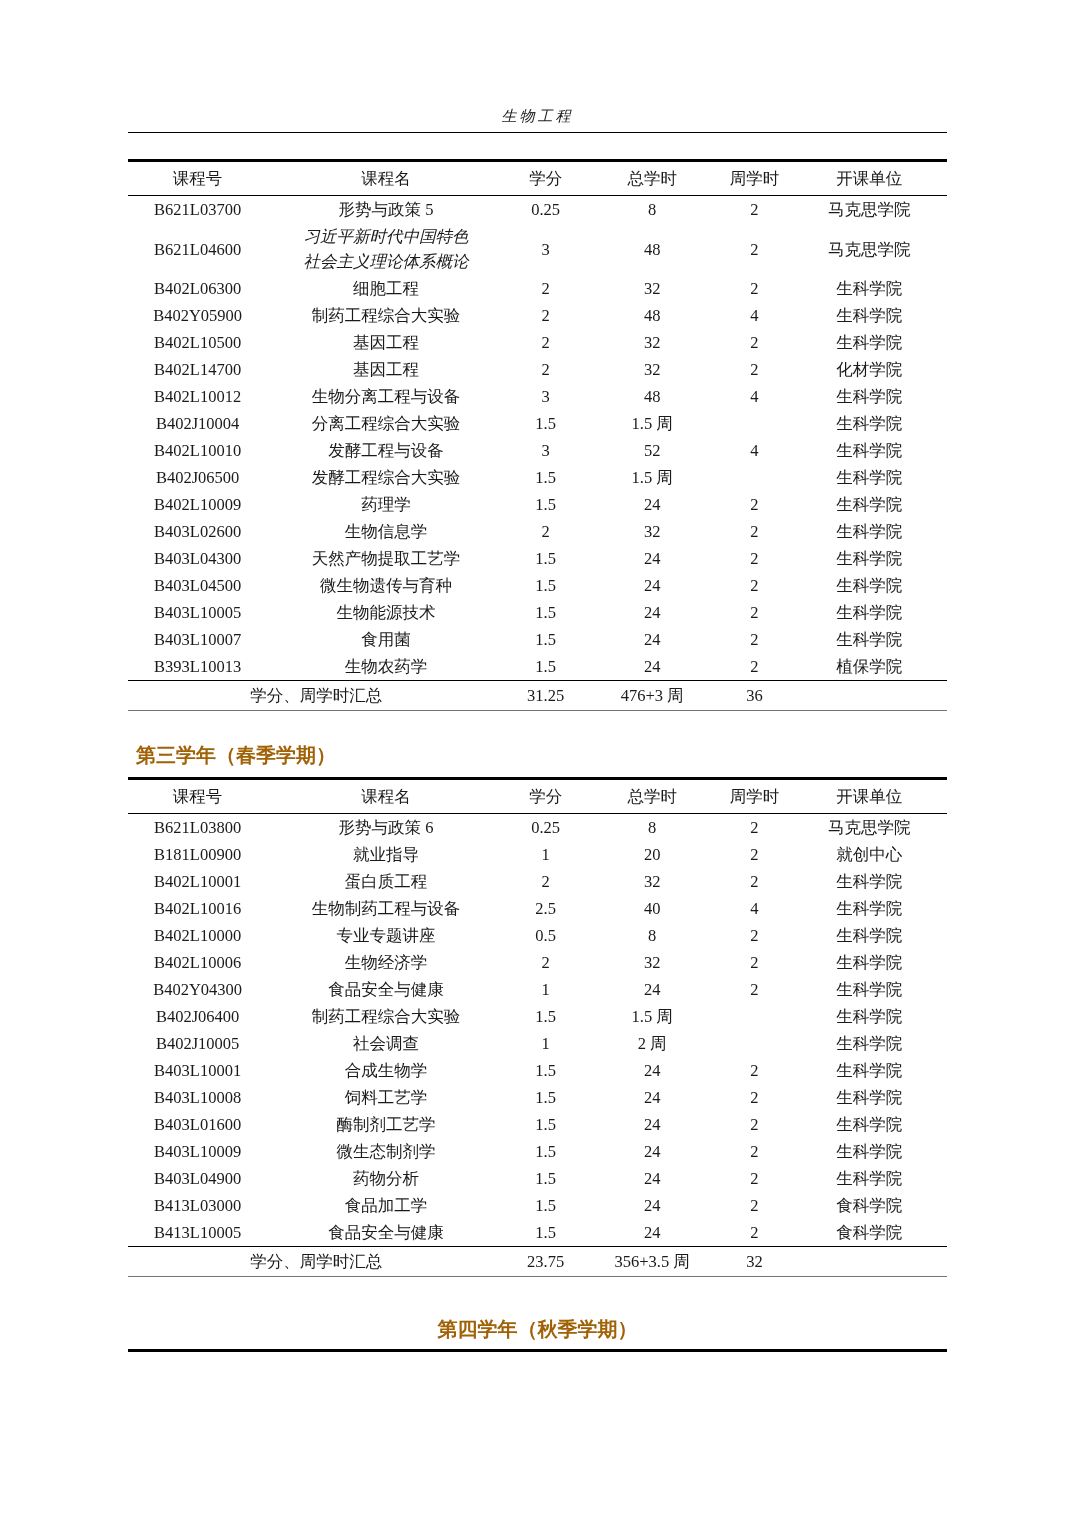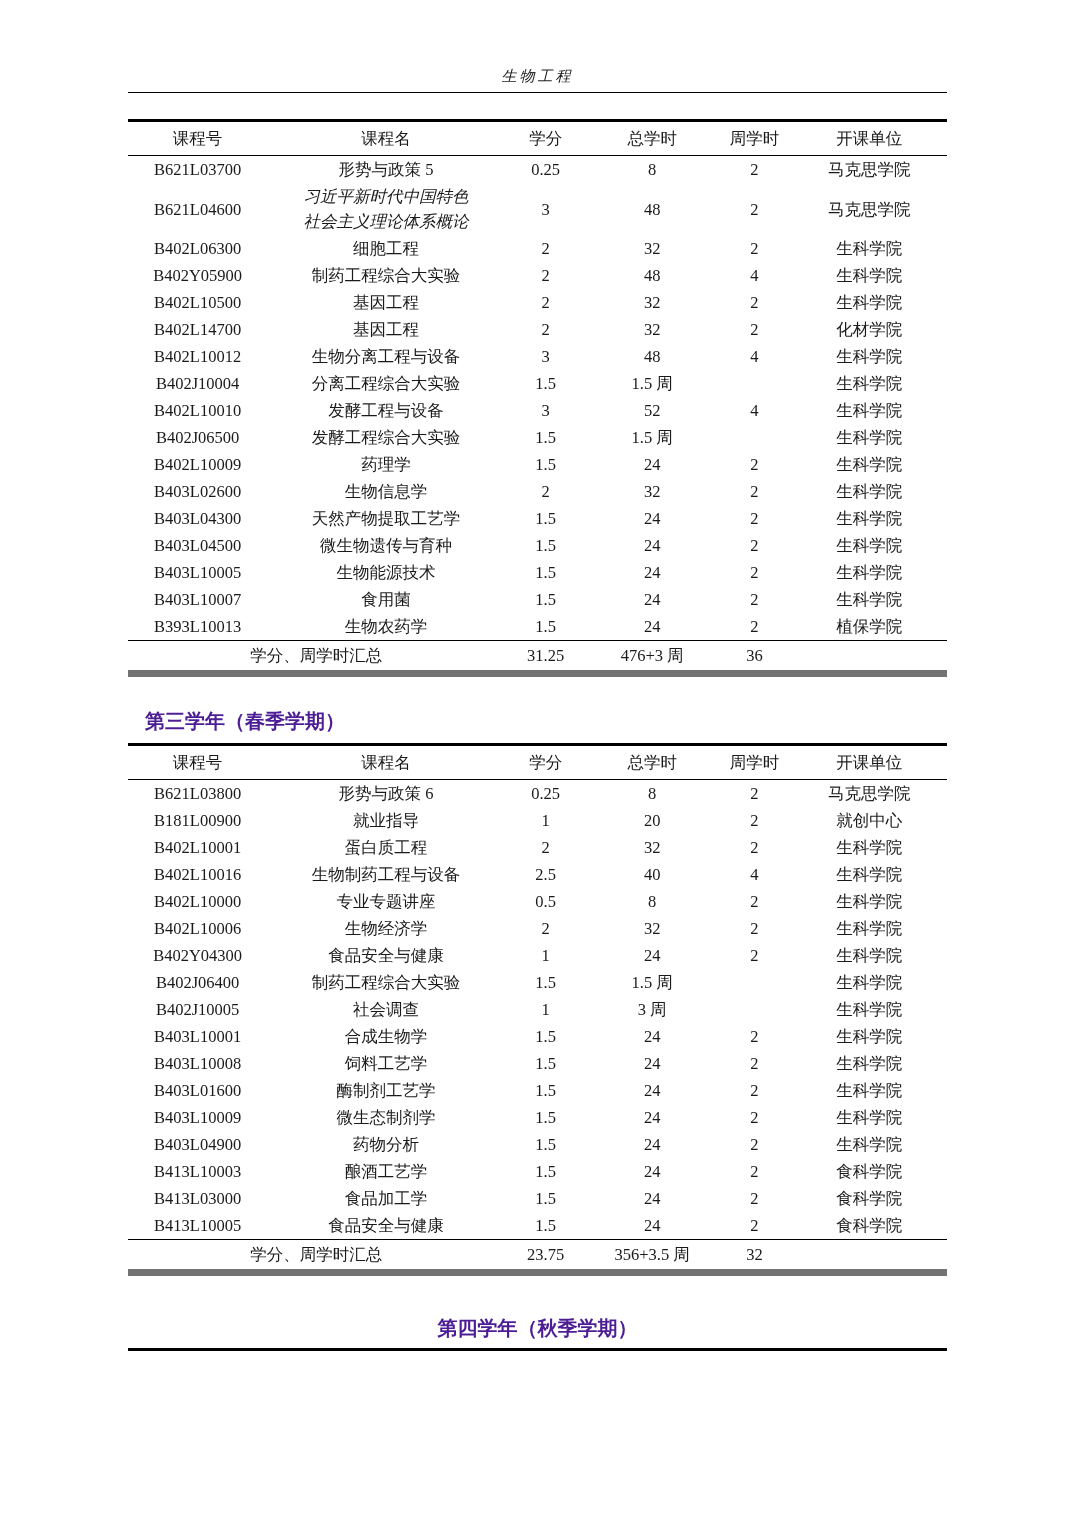--- a/index.html
+++ b/index.html
@@ -8,49 +8,49 @@
     width:1074px;height:1520px;
     background:#ffffff;
     color:#1a1a1a;
     font-family:"Liberation Serif","DejaVu Serif",serif;
     overflow:hidden;
   }
   .content{
     position:absolute;left:128px;top:0;width:819px;
   }
   .doc-title{
-    margin-top:67px;
+    margin-top:107px;
     text-align:center;
     font-size:15px;
     line-height:18px;
     letter-spacing:3px;
     font-style:italic;
   }
   .header-rule{
     margin-top:7px;
     border-top:1.5px solid #000;
     height:0;
   }
   .section-heading{
     font-family:"Liberation Sans","DejaVu Sans",sans-serif;
     font-weight:bold;
     font-size:20px;
     line-height:26px;
-    margin:17px;
+    margin:8px;
     text-align:left;
-    color:#4c1d95;
+    color:#a16207;
   }
   .heading-2{margin-top:31px;margin-bottom:9px;}
   .heading-3{margin-top:39px;margin-bottom:7px;text-align:center;}
   table.course-table{
     width:819px;
     border-collapse:collapse;
     table-layout:fixed;
     border-top:3px solid #000;
-    border-bottom:7px solid #737373;
+    border-bottom:1px solid #737373;
     font-size:16.5px;
   }
   table.course-table th{
     font-weight:normal;
     height:33px;
     border-bottom:1.5px solid #000;
     text-align:center;
     padding:0;
     white-space:nowrap;
   }
@@ -321,21 +321,21 @@
                 <td>制药工程综合大实验</td>
                 <td>1.5</td>
                 <td>1.5 周</td>
                 <td></td>
                 <td>生科学院</td>
               </tr>
               <tr>
                 <td>B402J10005</td>
                 <td>社会调查</td>
                 <td>1</td>
-                <td>3 周</td>
+                <td>2 周</td>
                 <td></td>
                 <td>生科学院</td>
               </tr>
               <tr>
                 <td>B403L10001</td>
                 <td>合成生物学</td>
                 <td>1.5</td>
                 <td>24</td>
                 <td>2</td>
                 <td>生科学院</td>
@@ -364,28 +364,20 @@
                 <td>2</td>
                 <td>生科学院</td>
               </tr>
               <tr>
                 <td>B403L04900</td>
                 <td>药物分析</td>
                 <td>1.5</td>
                 <td>24</td>
                 <td>2</td>
                 <td>生科学院</td>
-              </tr>
-              <tr>
-                <td>B413L10003</td>
-                <td>酿酒工艺学</td>
-                <td>1.5</td>
-                <td>24</td>
-                <td>2</td>
-                <td>食科学院</td>
               </tr>
               <tr>
                 <td>B413L03000</td>
                 <td>食品加工学</td>
                 <td>1.5</td>
                 <td>24</td>
                 <td>2</td>
                 <td>食科学院</td>
               </tr>
               <tr>

